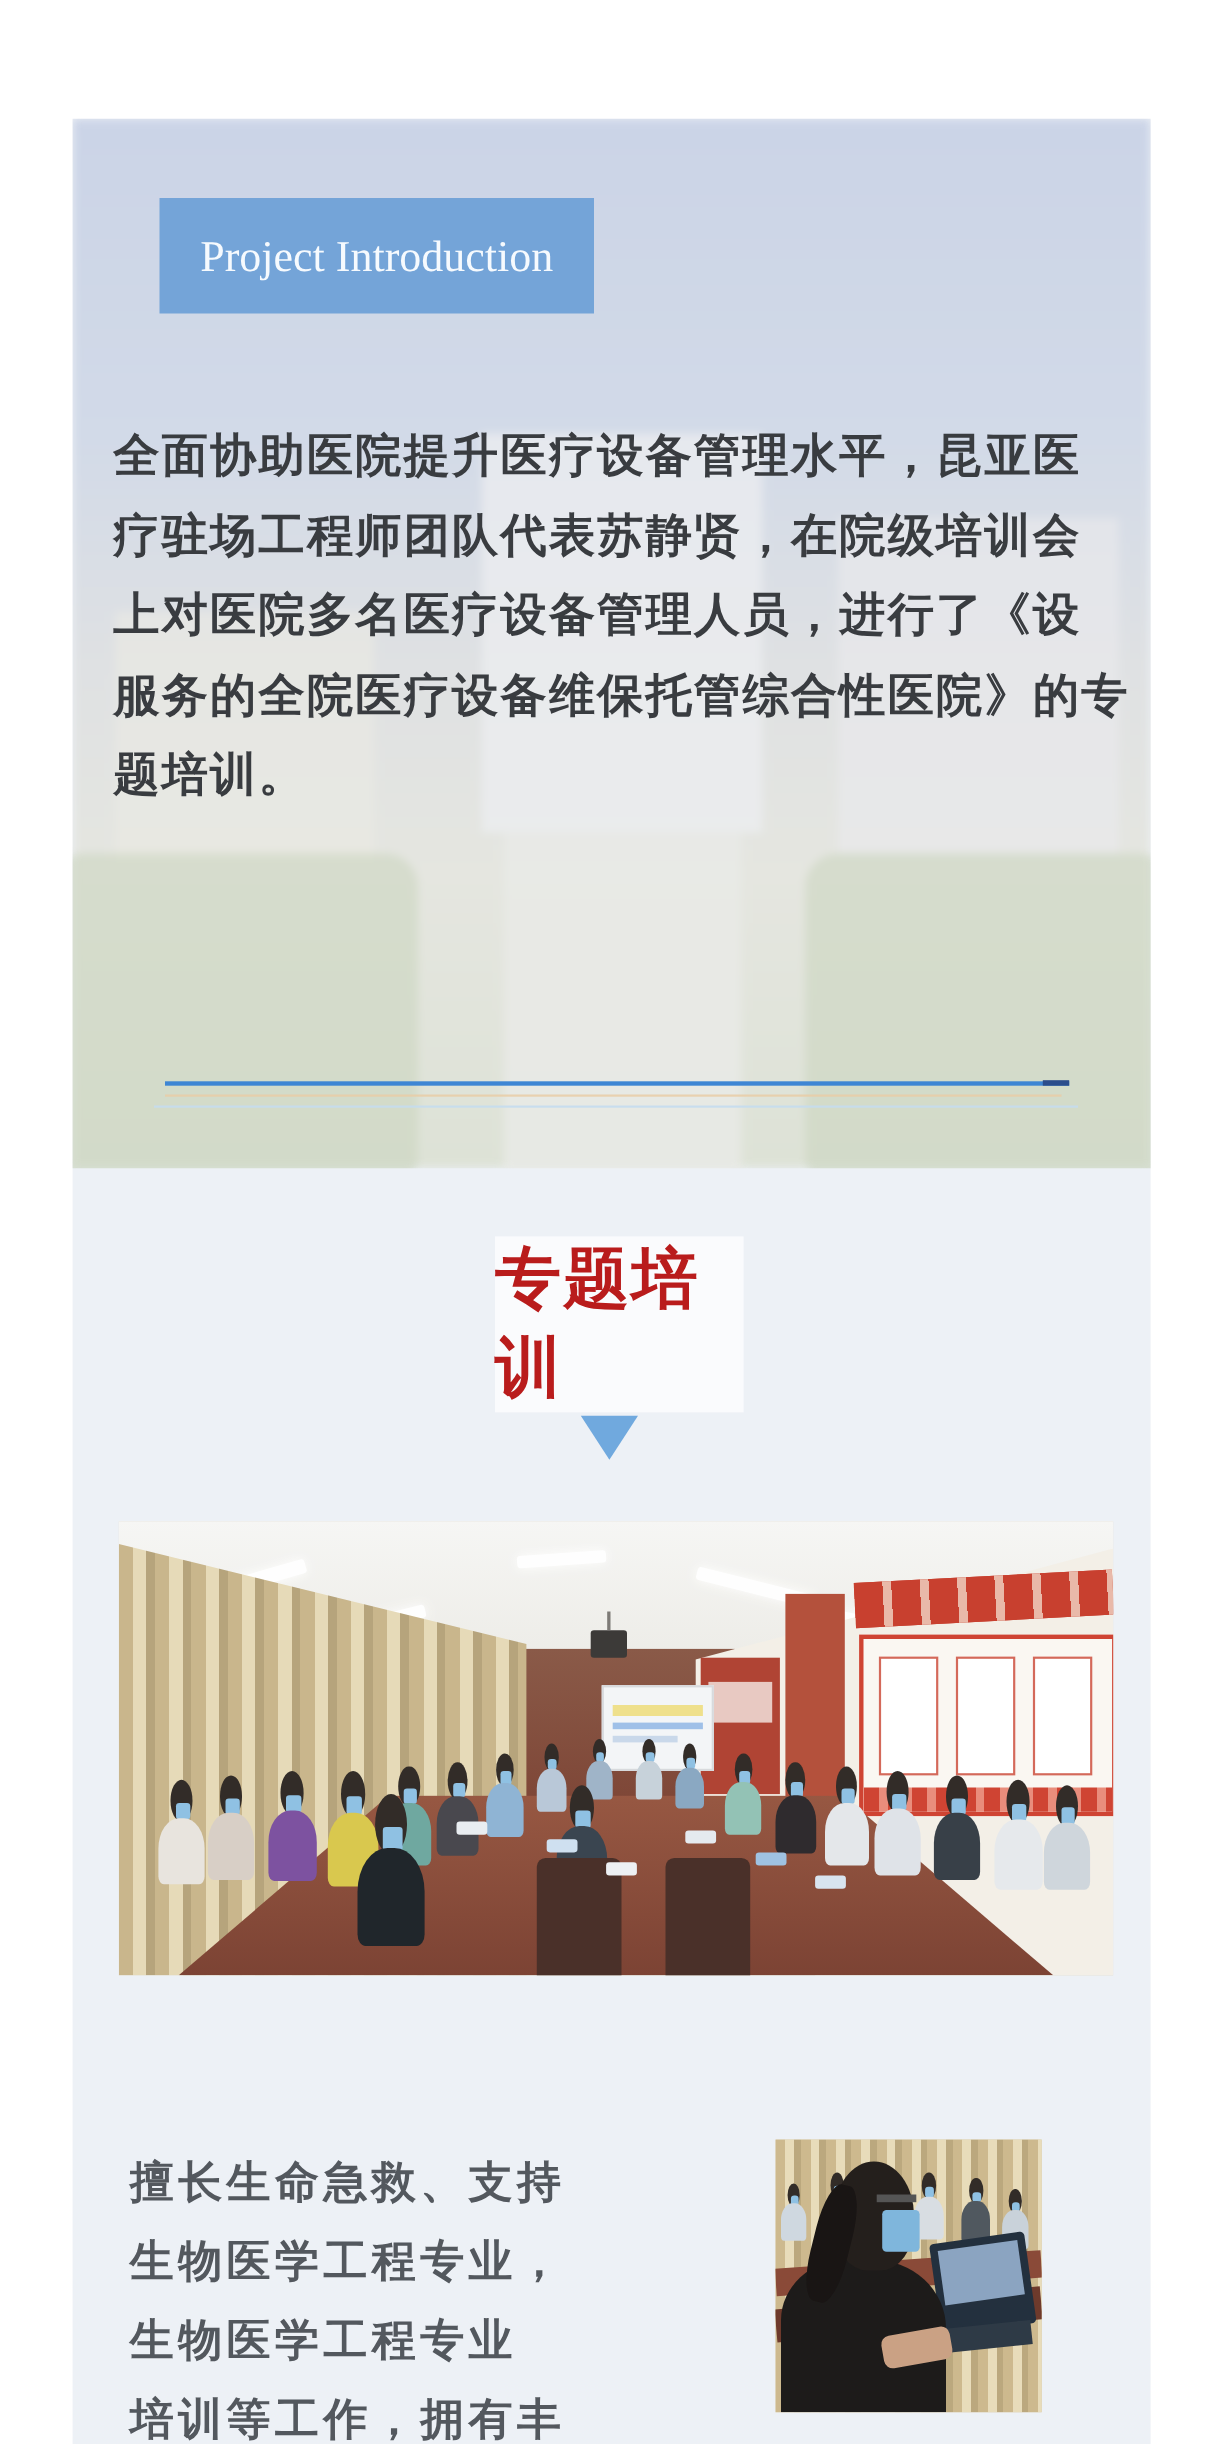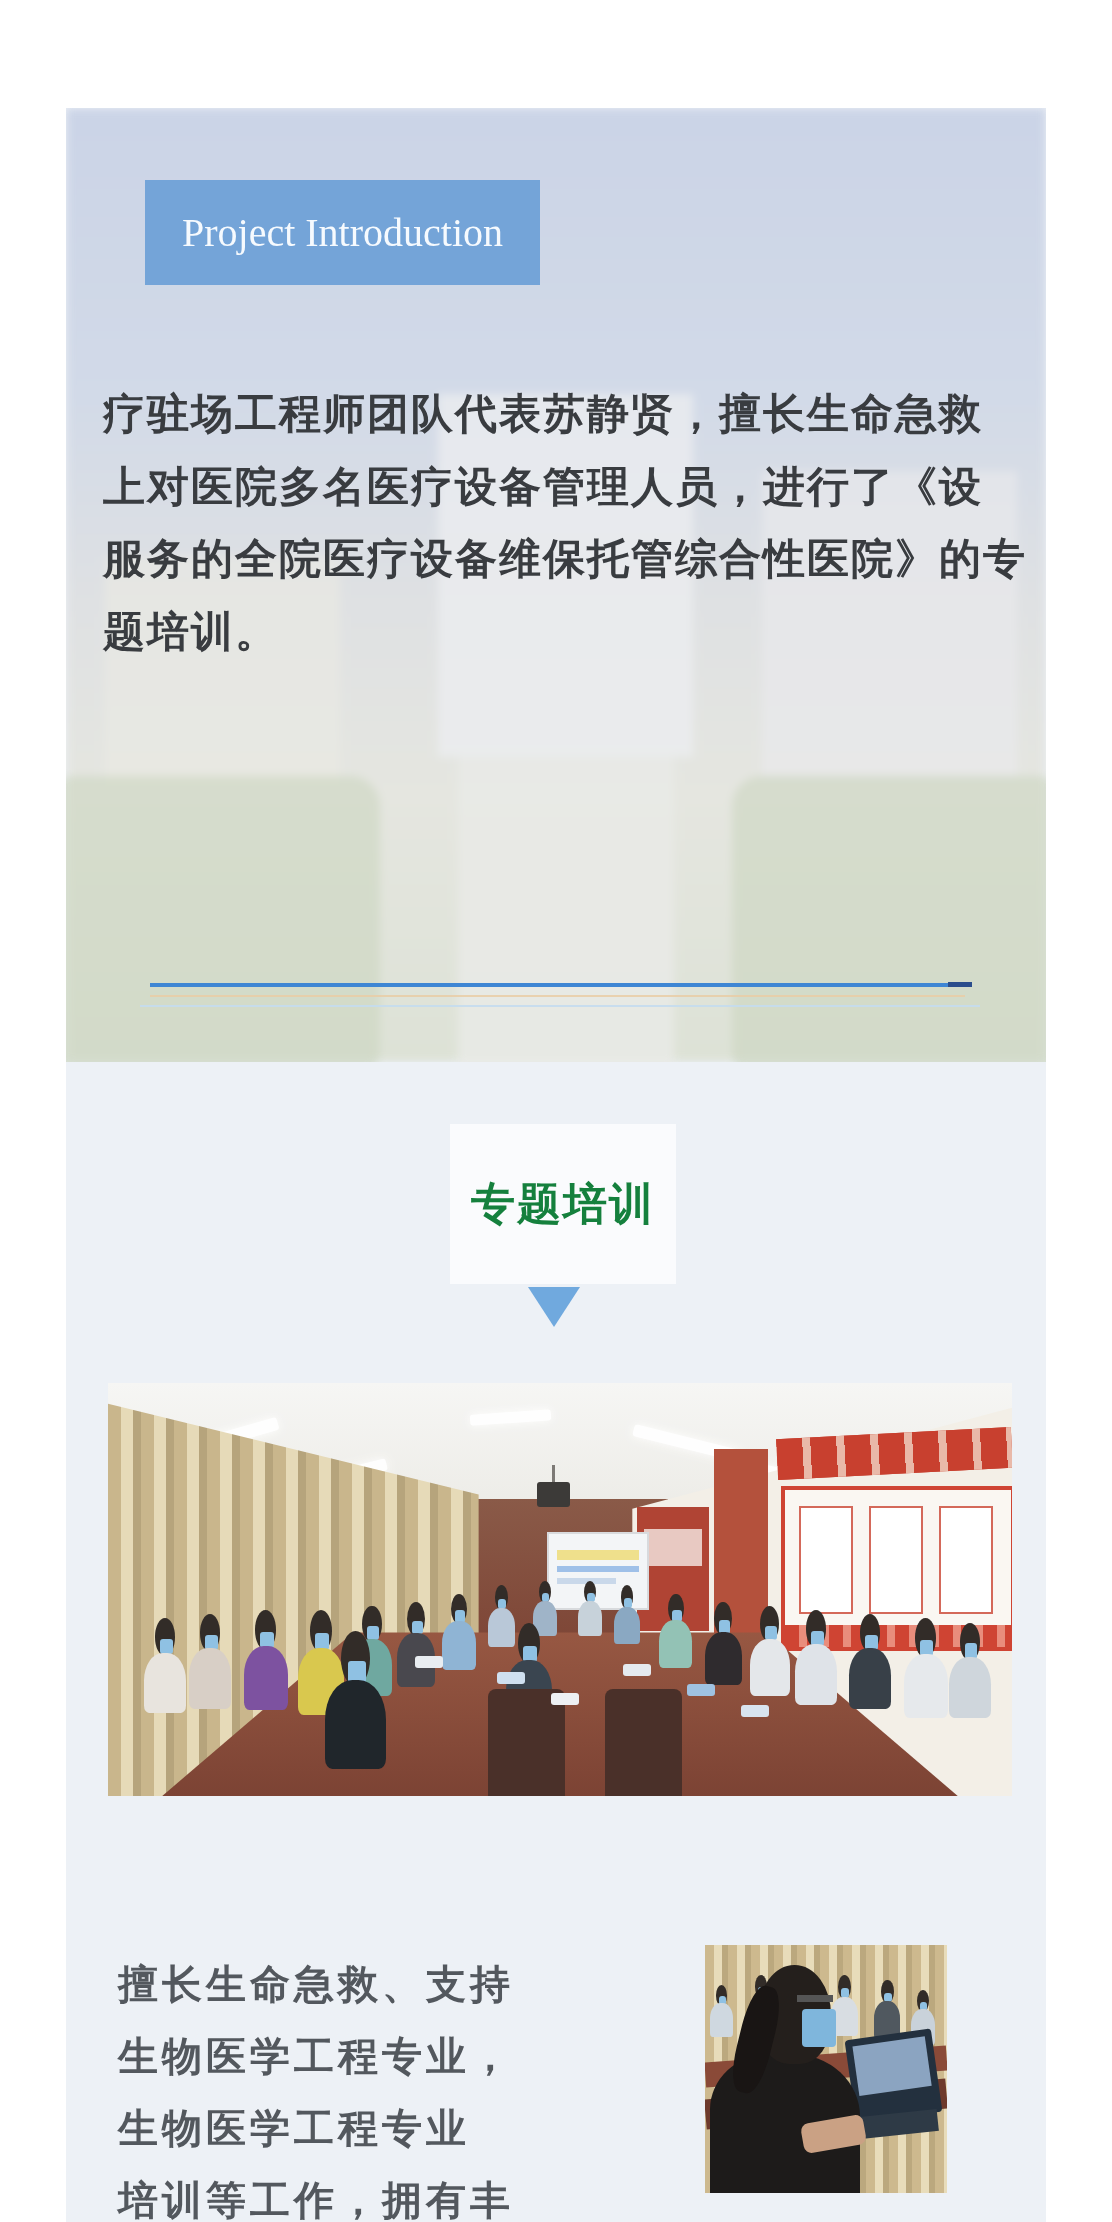--- a/index.html
+++ b/index.html
@@ -28,21 +28,21 @@
   .para{position:absolute;left:103px;top:378px;width:930px;color:#393c40;font-weight:bold;
         font-size:42px;letter-spacing:2px;line-height:72.5px;}
   
   .div-blue{position:absolute;left:150px;top:983px;width:822px;height:4px;background:#3e86d4;}
   .div-end{position:absolute;left:948px;top:982px;width:24px;height:5px;background:#2b4d8c;}
   .div-peach{position:absolute;left:150px;top:995px;width:815px;height:2px;background:#e9cda6;opacity:.85;}
   .div-pale{position:absolute;left:140px;top:1005px;width:840px;height:2px;background:#c4dbee;opacity:.9;}
   
   .title-box{position:absolute;left:450px;top:1124px;width:226px;height:160px;background:#fafbfd;
              display:flex;align-items:center;justify-content:center;}
-  .title-text{color:#15803d;font-size:44px;font-weight:bold;letter-spacing:2px;}
+  .title-text{color:#b91c1c;font-size:60px;font-weight:bold;letter-spacing:2px;}
   .tri{position:absolute;left:528px;top:1287px;width:0;height:0;
        border-left:26px solid transparent;border-right:26px solid transparent;border-top:40px solid #70a9de;}
   
   .photo-main{position:absolute;left:108px;top:1383px;width:904px;height:413px;overflow:hidden;background:#e8e4da;}
   .ceiling{position:absolute;left:0;top:0;width:100%;height:48%;
            background:linear-gradient(180deg,#f6f6f4 0%,#ecebe6 70%,#ddd9d0 100%);}
   .lightbar{position:absolute;background:#ffffff;opacity:.95;border-radius:3px;box-shadow:0 0 10px #fff;}
   .lb1{left:6%;top:12%;width:13%;height:3.2%;transform:rotate(-16deg);}
   .lb2{left:20%;top:21%;width:11%;height:3%;transform:rotate(-14deg);}
   .lb3{left:40%;top:7%;width:9%;height:2.6%;transform:rotate(-4deg);}
@@ -118,21 +118,22 @@
       <div class="trees tr"></div>
       <div class="road"></div>
     </div>
   </div>
 
   <div class="badge">
     <span>Project Introduction</span>
   </div>
 
   <div class="para">
-    <div>疗驻场工程师团队代表苏静贤，擅长生命急救</div>
+    <div>全面协助医院提升医疗设备管理水平，昆亚医</div>
+    <div>疗驻场工程师团队代表苏静贤，在院级培训会</div>
     <div>上对医院多名医疗设备管理人员，进行了《设</div>
     <div>服务的全院医疗设备维保托管综合性医院》的专</div>
     <div>题培训。</div>
   </div>
 
   <div class="div-blue"></div>
   <div class="div-end"></div>
   <div class="div-peach"></div>
   <div class="div-pale"></div>
 

